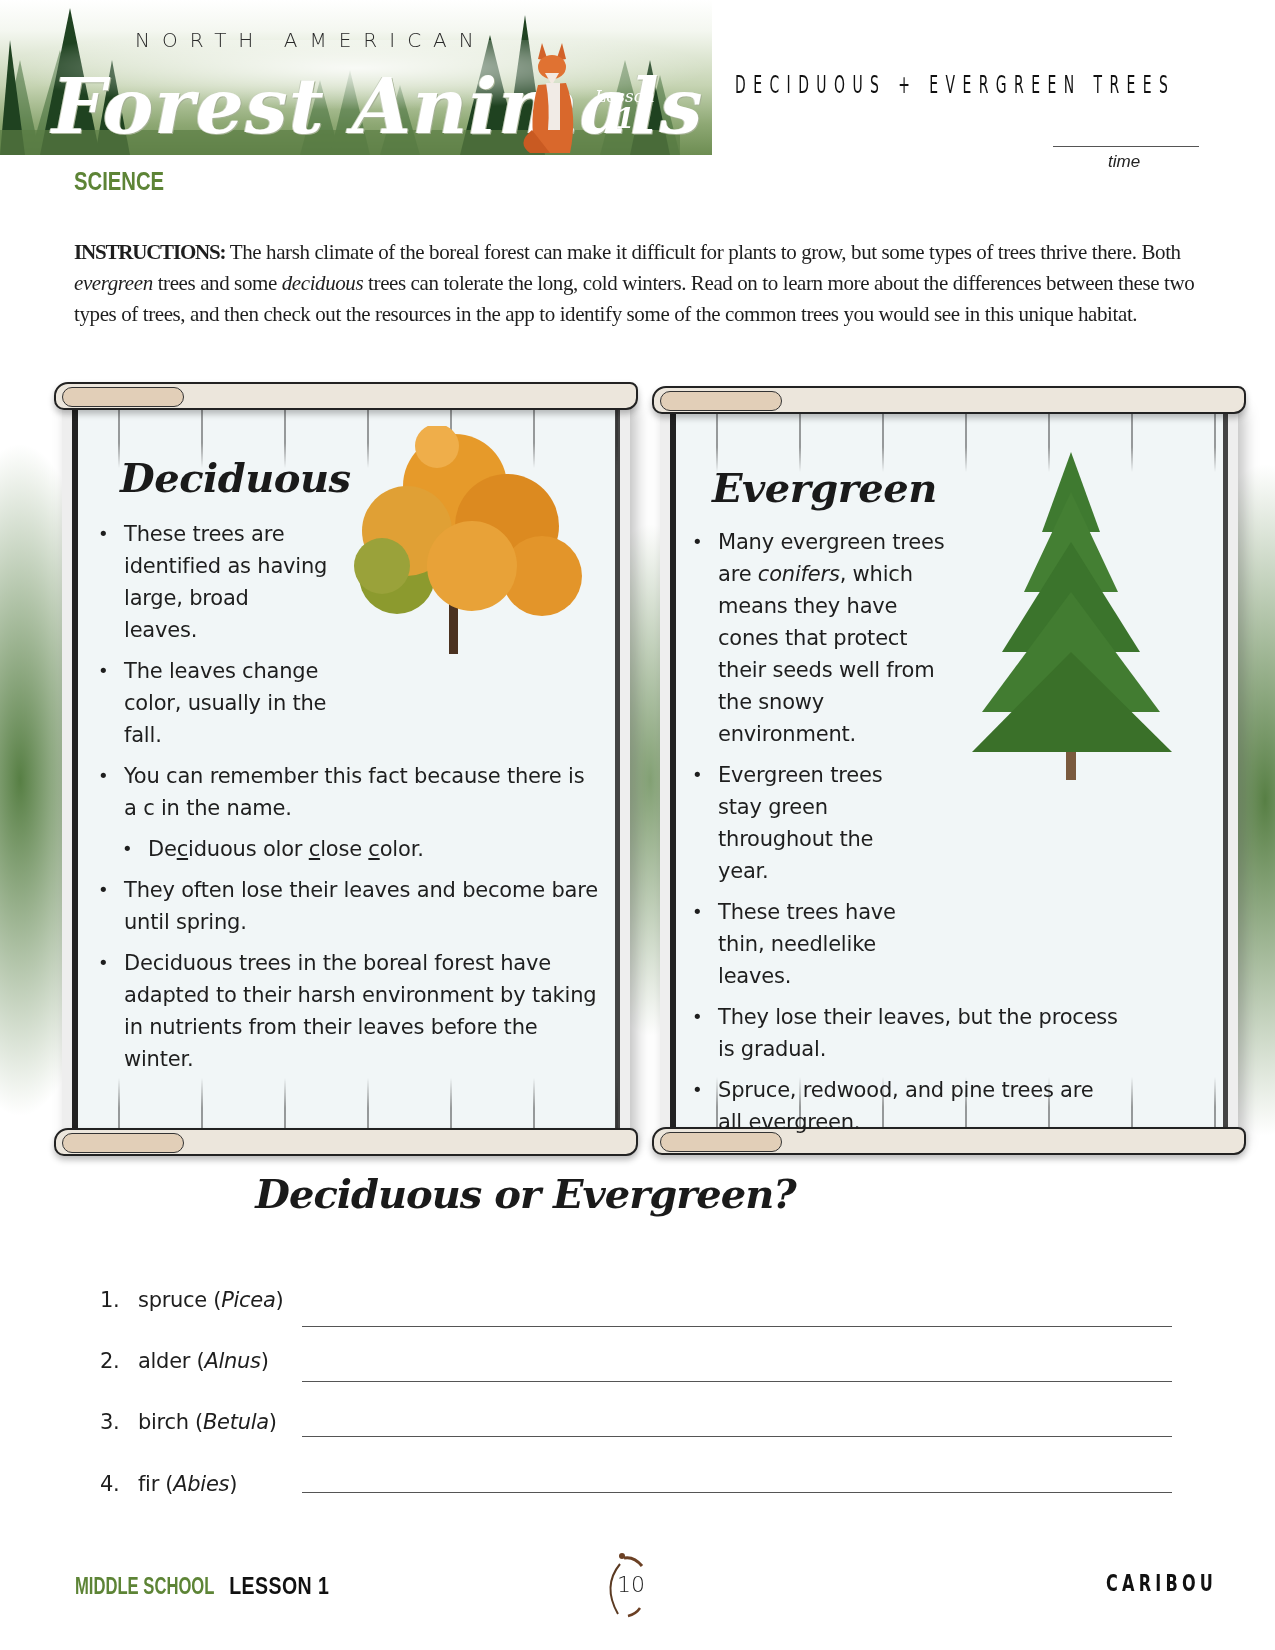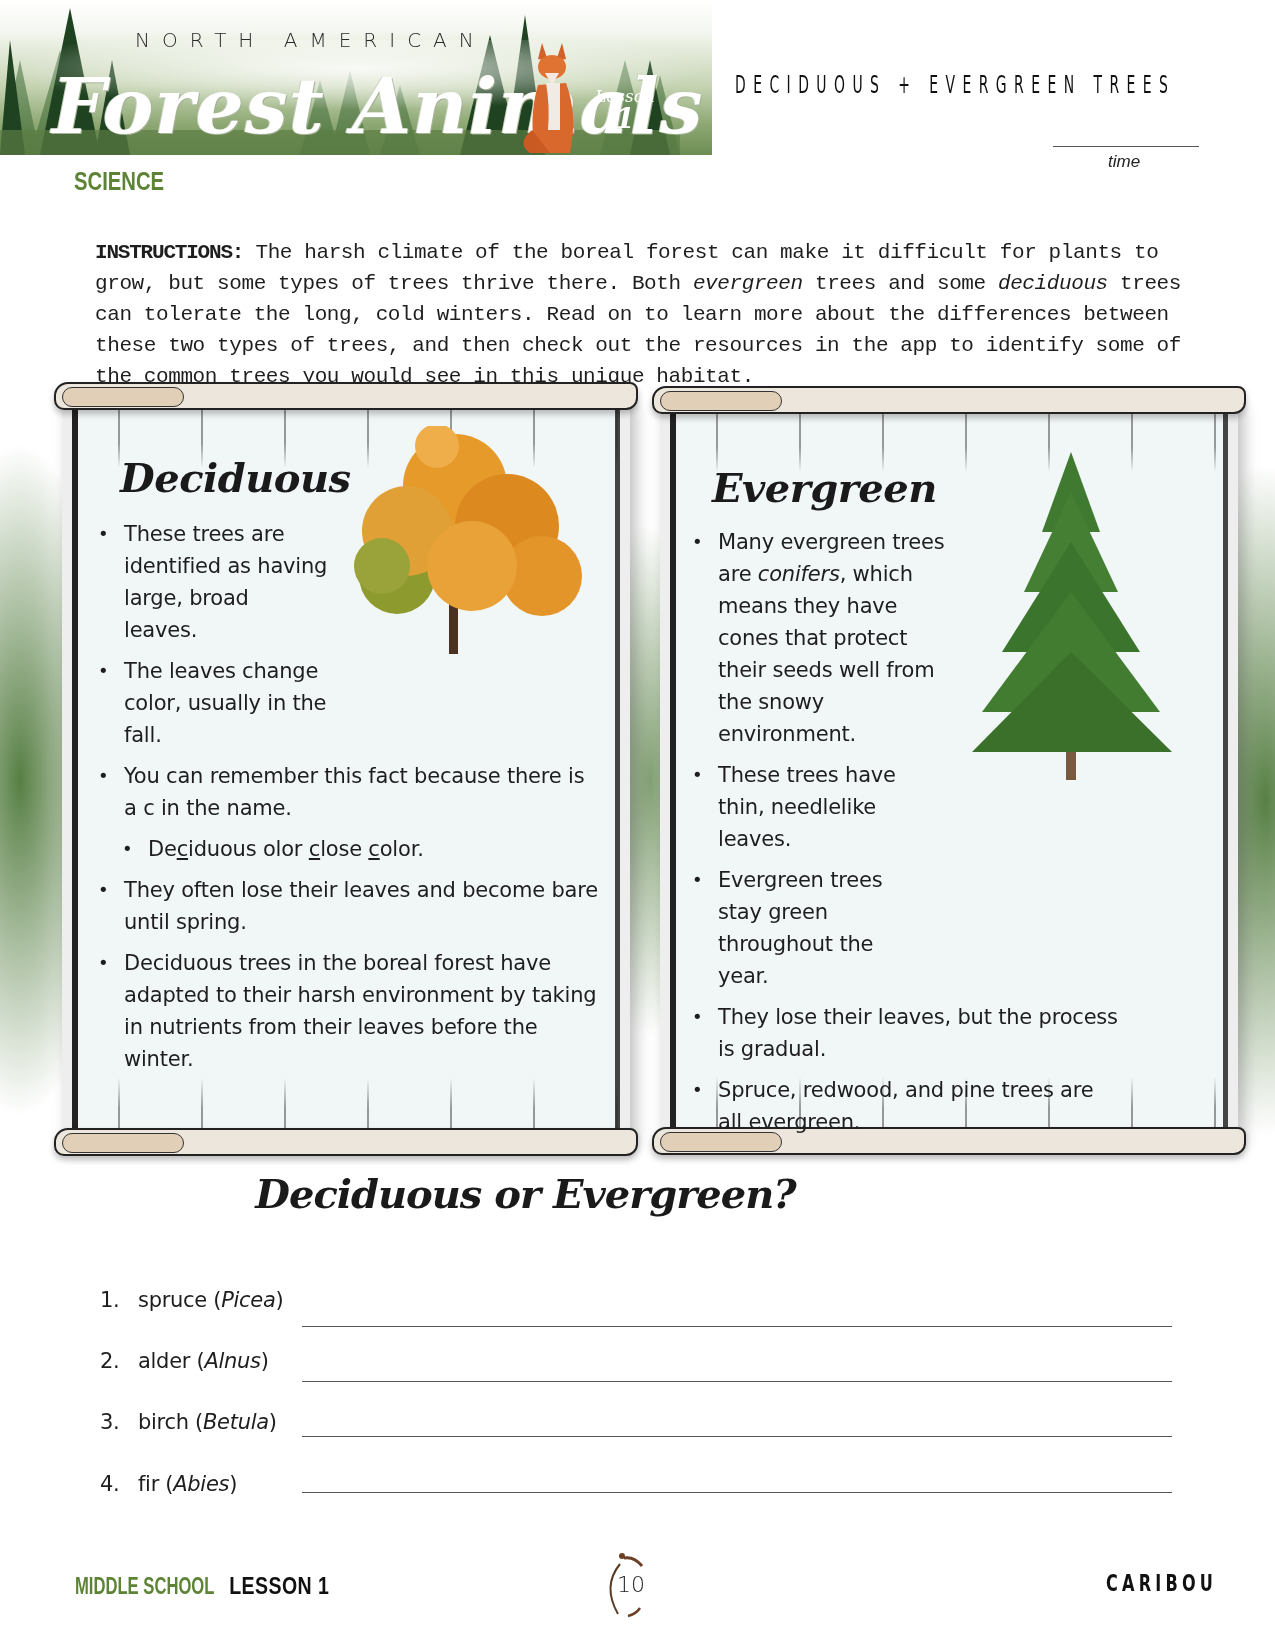--- a/index.html
+++ b/index.html
@@ -41,21 +41,21 @@
     .time-line { position: absolute; left: 1053px; top: 146px; width: 146px; border-top: 1.5px solid #555; }
     .time-label { position: absolute; left: 1108px; top: 152px; font-size: 17px; font-style: italic; color: #222; }
 
     .subject {
       position: absolute; left: 74px; top: 166px; font-size: 26px; font-weight: bold; color: #5d8436;
       font-family: "Liberation Sans Narrow", "Liberation Sans", sans-serif; transform: scaleX(0.78); transform-origin: left;
     }
 
     .instructions {
       position: absolute; left: 74px; top: 237px; width: 1130px; font-size: 21px; line-height: 31px; color: #1e1e1e;
-      font-family: Liberation Mono, monospace; letter-spacing: -0.4px; margin-left: 21px;
+      font-family: Liberation Serif, serif; letter-spacing: -0.4px;
     }
     .instructions .lbl { font-weight: bold; letter-spacing: -1.2px; }
 
     
     .forest-bg {
       position: absolute; left: 0; top: 440px; width: 1275px; height: 700px;
       background:
         radial-gradient(ellipse 120px 420px at 20px 340px, rgba(78,120,58,0.95), rgba(78,120,58,0) 80%),
         radial-gradient(ellipse 120px 420px at 1265px 360px, rgba(78,120,58,0.95), rgba(78,120,58,0) 80%),
         radial-gradient(ellipse 90px 320px at 650px 340px, rgba(90,130,70,0.75), rgba(90,130,70,0) 80%);
@@ -214,22 +214,22 @@
   <svg class="tree-img" width="220" height="330" viewBox="0 0 220 330">
     <rect x="104" y="290" width="10" height="38" fill="#7a5a3e"></rect>
     <polygon points="109,0 80,80 138,80" fill="#3f7a30"></polygon>
     <polygon points="109,40 62,140 156,140" fill="#447f33"></polygon>
     <polygon points="109,90 40,200 178,200" fill="#3b742c"></polygon>
     <polygon points="109,140 20,260 198,260" fill="#427c31"></polygon>
     <polygon points="109,200 10,300 210,300" fill="#3a7029"></polygon>
   </svg>
   <ul class="bullets">
     <li class="mid"><span>Many evergreen trees are </span><i>conifers</i><span>, which means they have cones that protect their seeds well from the snowy environment.</span></li>
+    <li class="narrow">Evergreen trees stay green throughout the year.</li>
     <li class="narrow">These trees have thin, needlelike leaves.</li>
-    <li class="narrow">Evergreen trees stay green throughout the year.</li>
     <li style="width:430px">They lose their leaves, but the process is gradual.</li>
     <li style="width:430px">Spruce, redwood, and pine trees are all evergreen.</li>
   </ul>
 </section>
 
 <div class="quiz-title">Deciduous or Evergreen?</div>
 
 <div class="quiz-item" style="top:1288px">
   <span class="num">1.</span><span>spruce</span> (<i>Picea</i>)
 </div>

